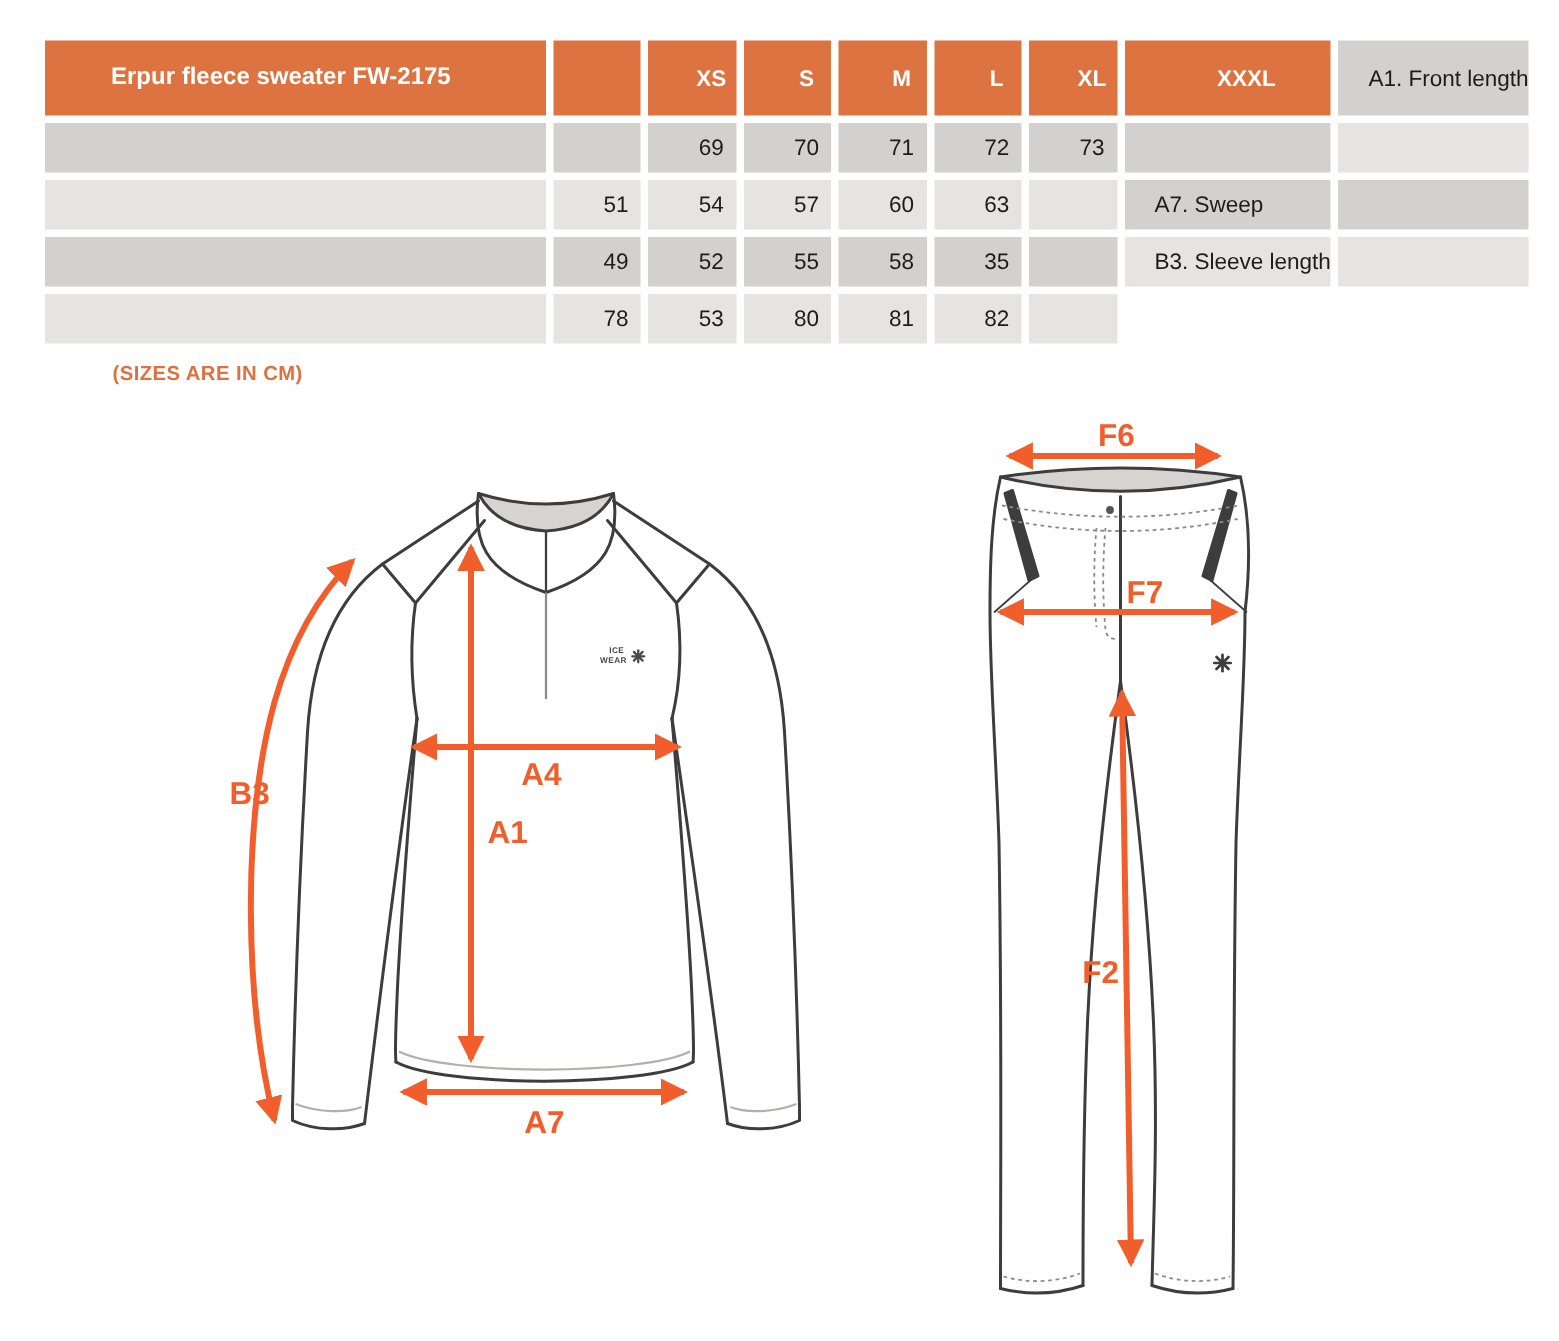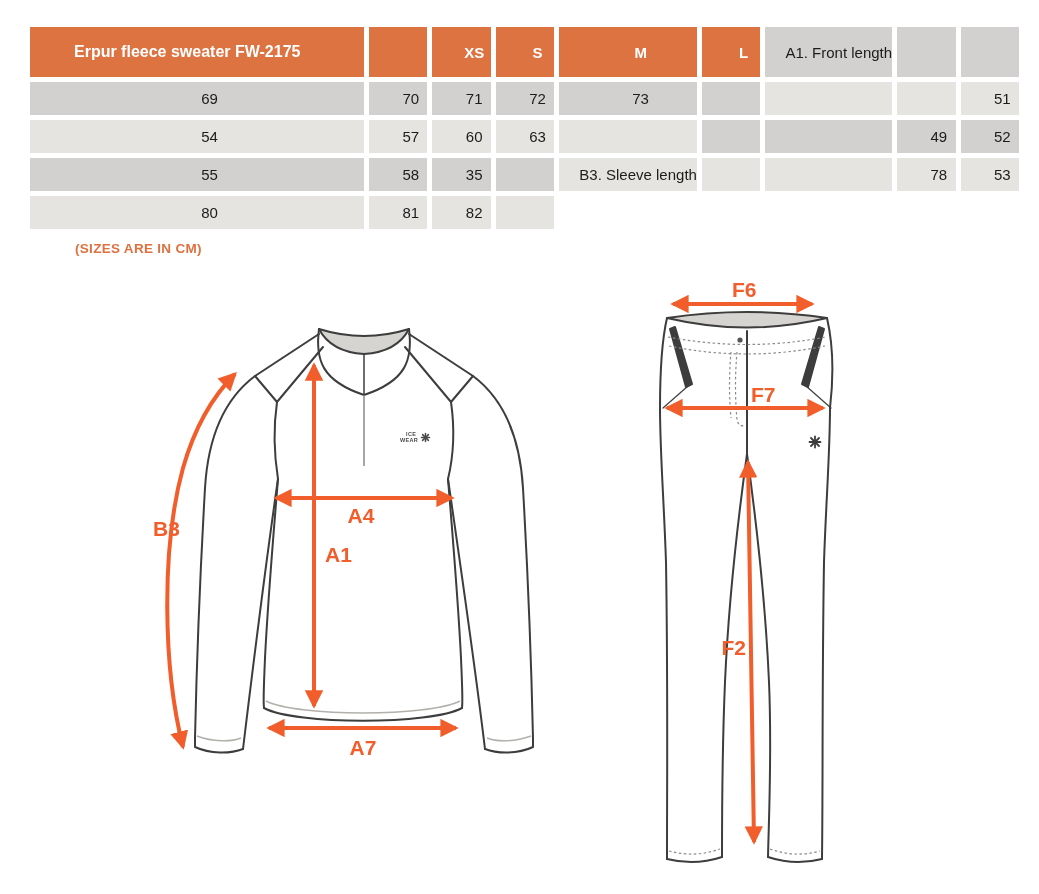--- a/index.html
+++ b/index.html
@@ -44,40 +44,43 @@
 <div class="page">
 
   <div class="size-table">
 
     <div class="cell head title">Erpur fleece sweater FW-2175</div>
     <div class="cell head"></div>
     <div class="cell head">XS</div>
     <div class="cell head">S</div>
     <div class="cell head">M</div>
     <div class="cell head">L</div>
+    <div class="cell head">XL</div>
+    <div class="cell head">XXXL</div>
 
     <div class="cell label r-dark">A1. Front length</div>
     <div class="cell r-dark"></div>
     <div class="cell r-dark"></div>
     <div class="cell r-dark">69</div>
     <div class="cell r-dark">70</div>
     <div class="cell r-dark">71</div>
     <div class="cell r-dark">72</div>
     <div class="cell r-dark">73</div>
     <div class="cell r-dark"></div>
 
     <div class="cell r-light"></div>
     <div class="cell r-light"></div>
     <div class="cell r-light">51</div>
     <div class="cell r-light">54</div>
     <div class="cell r-light">57</div>
     <div class="cell r-light">60</div>
     <div class="cell r-light">63</div>
     <div class="cell r-light"></div>
 
+    <div class="cell label r-dark">A7. Sweep</div>
     <div class="cell r-dark"></div>
     <div class="cell r-dark"></div>
     <div class="cell r-dark">49</div>
     <div class="cell r-dark">52</div>
     <div class="cell r-dark">55</div>
     <div class="cell r-dark">58</div>
     <div class="cell r-dark">35</div>
     <div class="cell r-dark"></div>
 
     <div class="cell label r-light">B3. Sleeve length</div>

